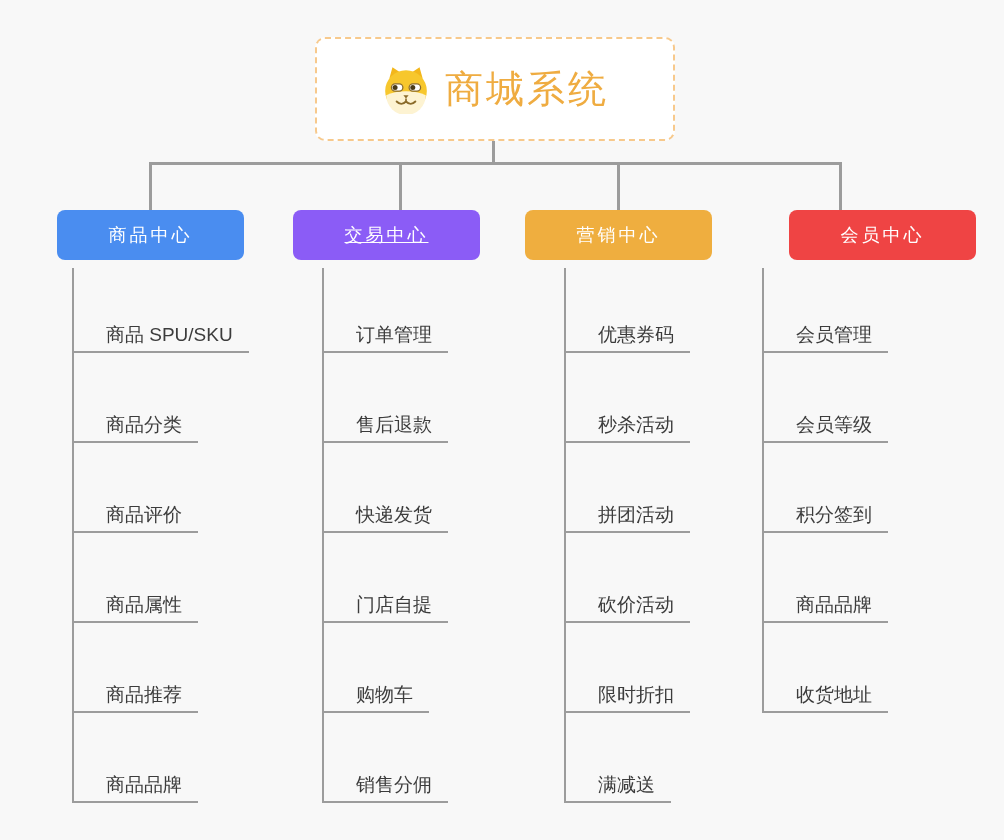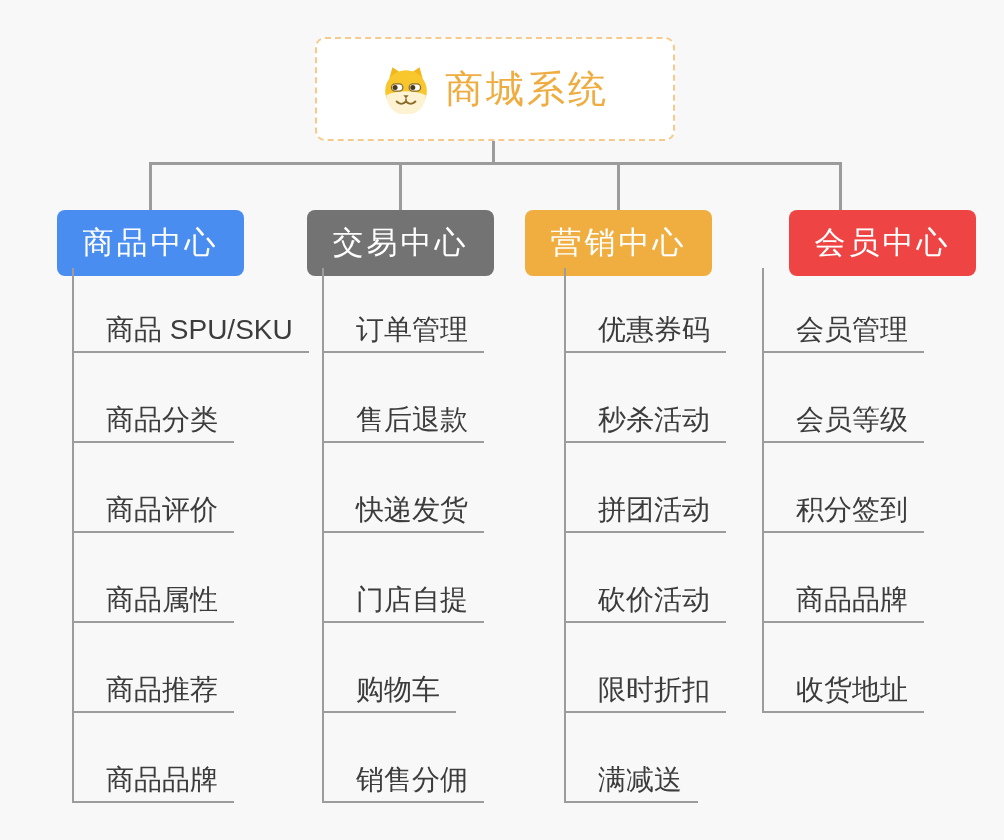--- a/index.html
+++ b/index.html
@@ -29,42 +29,42 @@
   .root-title{
     font-size:38px;
     letter-spacing:3px;
     color:var(--accent,#EFAC41);
   }
   
   .cline{position:absolute;background:var(--line,#9C9C9C);}
   
   .branch-header{
     position:absolute;top:210px;
-    width:187px;height:66px;
+    width:187px;height:50px;
     box-sizing:border-box;
     border-radius:8px;
     display:flex;align-items:center;justify-content:center;
     color:#ffffff;
-    font-size:31px;
+    font-size:18px;
     letter-spacing:3px;
     cursor:pointer;
   }
   
   .branch-items{
     position:absolute;top:268px;
     border-left:2px solid var(--line,#9C9C9C);
   }
   .branch-leaf{
     height:90px;
     box-sizing:border-box;
     display:flex;align-items:flex-end;
     width:max-content;
     padding:0 16px 7px 32px;
     border-bottom:2px solid var(--line,#9C9C9C);
-    font-size:28px;
+    font-size:19px;
     line-height:1;
     color:var(--leaf-text,#3C3C3C);
     white-space:nowrap;
     cursor:pointer;
   }
   .branch-leaf:first-child{height:85px;}
 </style>
 </head>
 <body>
 
@@ -101,21 +101,21 @@
   <div>
       <div class="branch-header" style="left: 57px; background: rgb(74, 141, 240);">商品中心</div>
       <div class="branch-items" style="left: 72px;">
         <div class="branch-leaf">商品 SPU/SKU</div>
         <div class="branch-leaf">商品分类</div>
         <div class="branch-leaf">商品评价</div>
         <div class="branch-leaf">商品属性</div>
         <div class="branch-leaf">商品推荐</div>
         <div class="branch-leaf">商品品牌</div>
       </div>
-      <div class="branch-header" style="left: 307px; background: #737373;">交易中心</div>
+      <div class="branch-header" style="left: 293px; background: #8b5cf6; text-decoration: underline;">交易中心</div>
       <div class="branch-items" style="left: 322px;">
         <div class="branch-leaf">订单管理</div>
         <div class="branch-leaf">售后退款</div>
         <div class="branch-leaf">快递发货</div>
         <div class="branch-leaf">门店自提</div>
         <div class="branch-leaf">购物车</div>
         <div class="branch-leaf">销售分佣</div>
       </div>
       <div class="branch-header" style="left: 525px; background: rgb(239, 174, 63);">营销中心</div>
       <div class="branch-items" style="left: 564px;">

